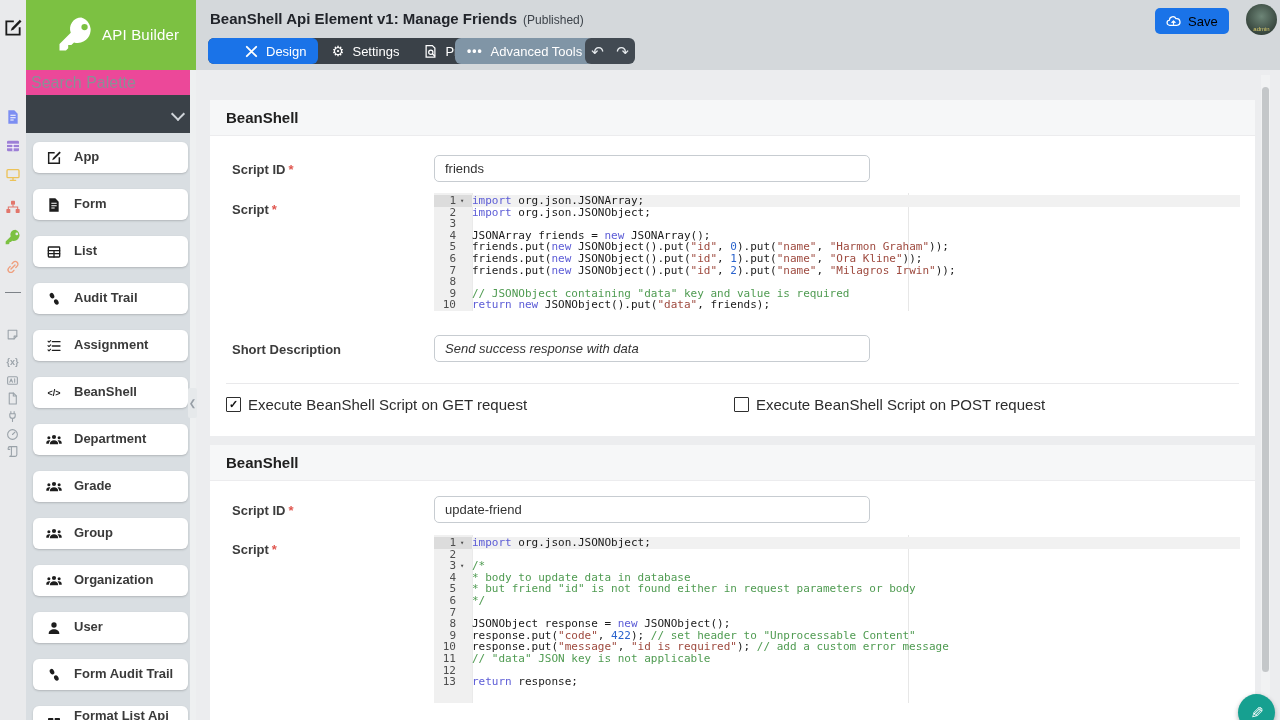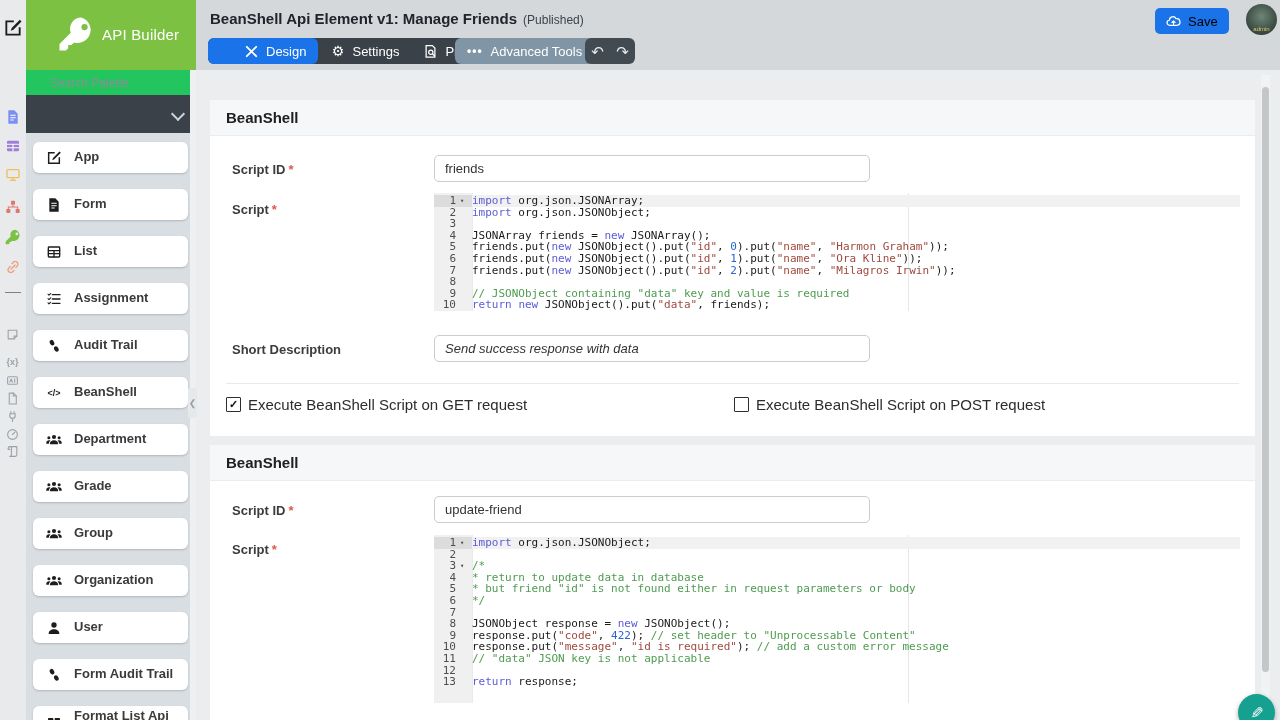--- a/index.html
+++ b/index.html
@@ -16,21 +16,21 @@
   .rail-ic.sm{width:13px;height:13px;left:6px;}
   .rail-div{position:absolute;left:5px;top:292px;width:16px;border-top:1px solid #7d8288;}
   .rail-ic .txt{font-size:9px;font-weight:bold;}
 
   
   #logo{left:26px;top:0;width:170px;height:70px;background:var(--brand,#7cc142);z-index:5;}
   #logo .klogo{position:absolute;left:32px;top:16px;width:36px;height:36px;color:#fff;}
   #logo .ltext{position:absolute;left:76px;top:26px;color:#fff;font-size:15px;letter-spacing:.2px;}
   #palette{left:26px;top:70px;width:170px;height:650px;background:#d9dee2;z-index:4;}
   #pal-search{position:absolute;left:0;top:0;width:170px;height:25px;border:none;outline:none;
-              background:#22c55e;font-size:12px;padding:0 0 0 24px;box-sizing:border-box;color:#333;
+              background:#ec4899;font-size:16px;padding:0 0 0 5px;box-sizing:border-box;color:#333;
               font-family:"Liberation Sans",sans-serif;}
   #pal-search::placeholder{color:#8a8f96;}
   #pal-dd{position:absolute;left:0;top:25px;width:170px;height:38px;background:#3a4148;cursor:pointer;}
   #pal-dd .chev{position:absolute;right:13px;top:14px;width:8px;height:8px;border-right:2px solid #cfd4d9;
                 border-bottom:2px solid #cfd4d9;transform:rotate(45deg);}
   #pal-items{position:absolute;left:7px;top:72px;width:155px;}
   .pal-item{display:flex;align-items:center;gap:12px;min-height:31px;background:#fff;border-radius:6px;
             box-shadow:0 1px 2px rgba(60,64,67,.25);margin-bottom:16px;padding:2px 6px 2px 13px;
             box-sizing:border-box;cursor:grab;}
   .pal-item .pi-icon{width:16px;height:16px;color:#1d1d1d;flex:0 0 16px;display:flex;align-items:center;justify-content:center;}
@@ -227,35 +227,35 @@
         <span class="pi-icon">
           <svg viewBox="0 0 24 24" width="100%" height="100%" fill="none" stroke="currentColor" stroke-width="2" stroke-linecap="round" stroke-linejoin="round">
             <rect x="3.5" y="4.5" width="17" height="15" rx="1"></rect>
             <path d="M3.5 10h17M12 10v9.5M3.5 14.5h17"></path>
           </svg>
         </span>
         <span class="pi-label">List</span>
       </div>
       <div class="pal-item">
         <span class="pi-icon">
+          <svg viewBox="0 0 24 24" width="100%" height="100%" fill="currentColor">
+            <ellipse cx="9" cy="7" rx="3.2" ry="4.3" transform="rotate(-28 9 7)"></ellipse>
+            <ellipse cx="15.5" cy="16.5" rx="3.2" ry="4.3" transform="rotate(-28 15.5 16.5)"></ellipse>
+          </svg>
+        </span>
+        <span class="pi-label">Audit Trail</span>
+      </div>
+      <div class="pal-item">
+        <span class="pi-icon">
           <svg viewBox="0 0 24 24" width="100%" height="100%" fill="none" stroke="currentColor" stroke-width="2" stroke-linecap="round" stroke-linejoin="round">
             <path d="M9.5 5.5H21M9.5 12H21M9.5 18.5H21"></path>
             <path stroke-width="1.6" d="M3 4.8l1.5 1.5L7 3.8M3 11.3l1.5 1.5L7 10.3M3 17.8l1.5 1.5L7 16.8"></path>
           </svg>
         </span>
         <span class="pi-label">Assignment</span>
-      </div>
-      <div class="pal-item">
-        <span class="pi-icon">
-          <svg viewBox="0 0 24 24" width="100%" height="100%" fill="currentColor">
-            <ellipse cx="9" cy="7" rx="3.2" ry="4.3" transform="rotate(-28 9 7)"></ellipse>
-            <ellipse cx="15.5" cy="16.5" rx="3.2" ry="4.3" transform="rotate(-28 15.5 16.5)"></ellipse>
-          </svg>
-        </span>
-        <span class="pi-label">Audit Trail</span>
       </div>
       <div class="pal-item">
         <span class="pi-icon">
           <span class="txt">&lt;/&gt;</span>
         </span>
         <span class="pi-label">BeanShell</span>
       </div>
       <div class="pal-item">
         <span class="pi-icon">
           <svg viewBox="0 0 24 24" width="100%" height="100%" fill="currentColor">
@@ -467,21 +467,21 @@
   <div class="flabel" style="top:97px">
     <span>Script</span><span class="req">*</span>
   </div>
   <div class="editor" style="top:90px;height:168px">
     <div class="gutter-bg"></div>
     <div class="pm"></div>
     <div class="lines">
         <div class="cl active"><span class="ln">1</span><span class="fold">▾</span><span class="ct"><span class="kw">import</span> org.json.JSONObject;</span></div>
         <div class="cl"><span class="ln">2</span><span class="fold"></span><span class="ct"> </span></div>
         <div class="cl"><span class="ln">3</span><span class="fold">▾</span><span class="ct"><span class="com">/*</span></span></div>
-        <div class="cl"><span class="ln">4</span><span class="fold"></span><span class="ct"><span class="com">* return to update data in database</span></span></div>
+        <div class="cl"><span class="ln">4</span><span class="fold"></span><span class="ct"><span class="com">* body to update data in database</span></span></div>
         <div class="cl"><span class="ln">5</span><span class="fold"></span><span class="ct"><span class="com">* but friend "id" is not found either in request parameters or body</span></span></div>
         <div class="cl"><span class="ln">6</span><span class="fold"></span><span class="ct"><span class="com">*/</span></span></div>
         <div class="cl"><span class="ln">7</span><span class="fold"></span><span class="ct"> </span></div>
         <div class="cl"><span class="ln">8</span><span class="fold"></span><span class="ct">JSONObject response = <span class="kw">new</span> JSONObject();</span></div>
         <div class="cl"><span class="ln">9</span><span class="fold"></span><span class="ct">response.put(<span class="str">"code"</span>, <span class="num">422</span>); <span class="com">// set header to "Unprocessable Content"</span></span></div>
         <div class="cl"><span class="ln">10</span><span class="fold"></span><span class="ct">response.put(<span class="str">"message"</span>, <span class="str">"id is required"</span>); <span class="com">// add a custom error message</span></span></div>
         <div class="cl"><span class="ln">11</span><span class="fold"></span><span class="ct"><span class="com">// "data" JSON key is not applicable</span></span></div>
         <div class="cl"><span class="ln">12</span><span class="fold"></span><span class="ct"> </span></div>
         <div class="cl"><span class="ln">13</span><span class="fold"></span><span class="ct"><span class="kw">return</span> response;</span></div>
       </div>

